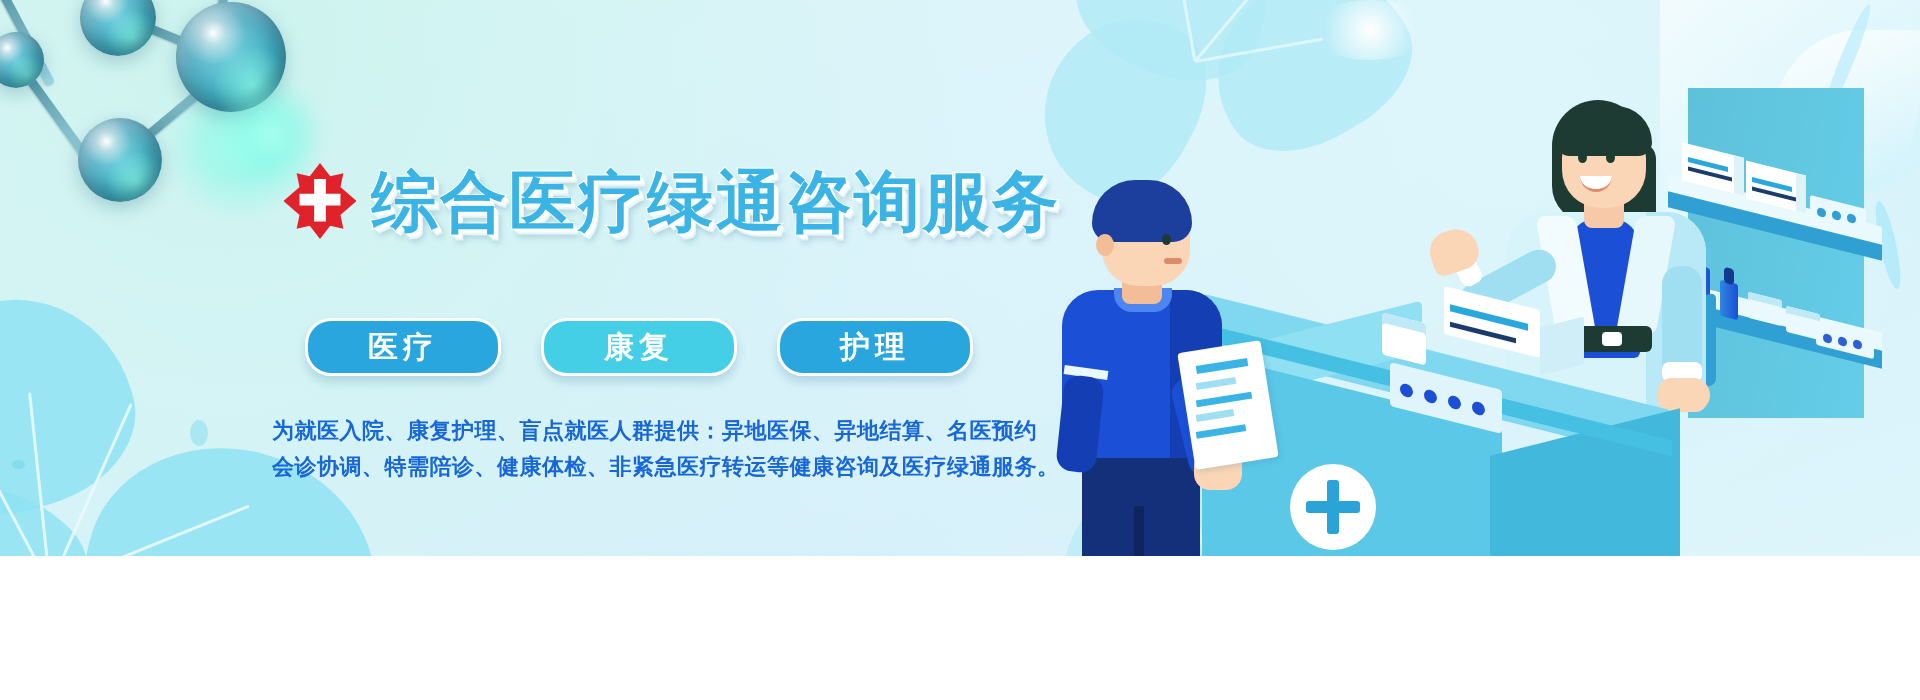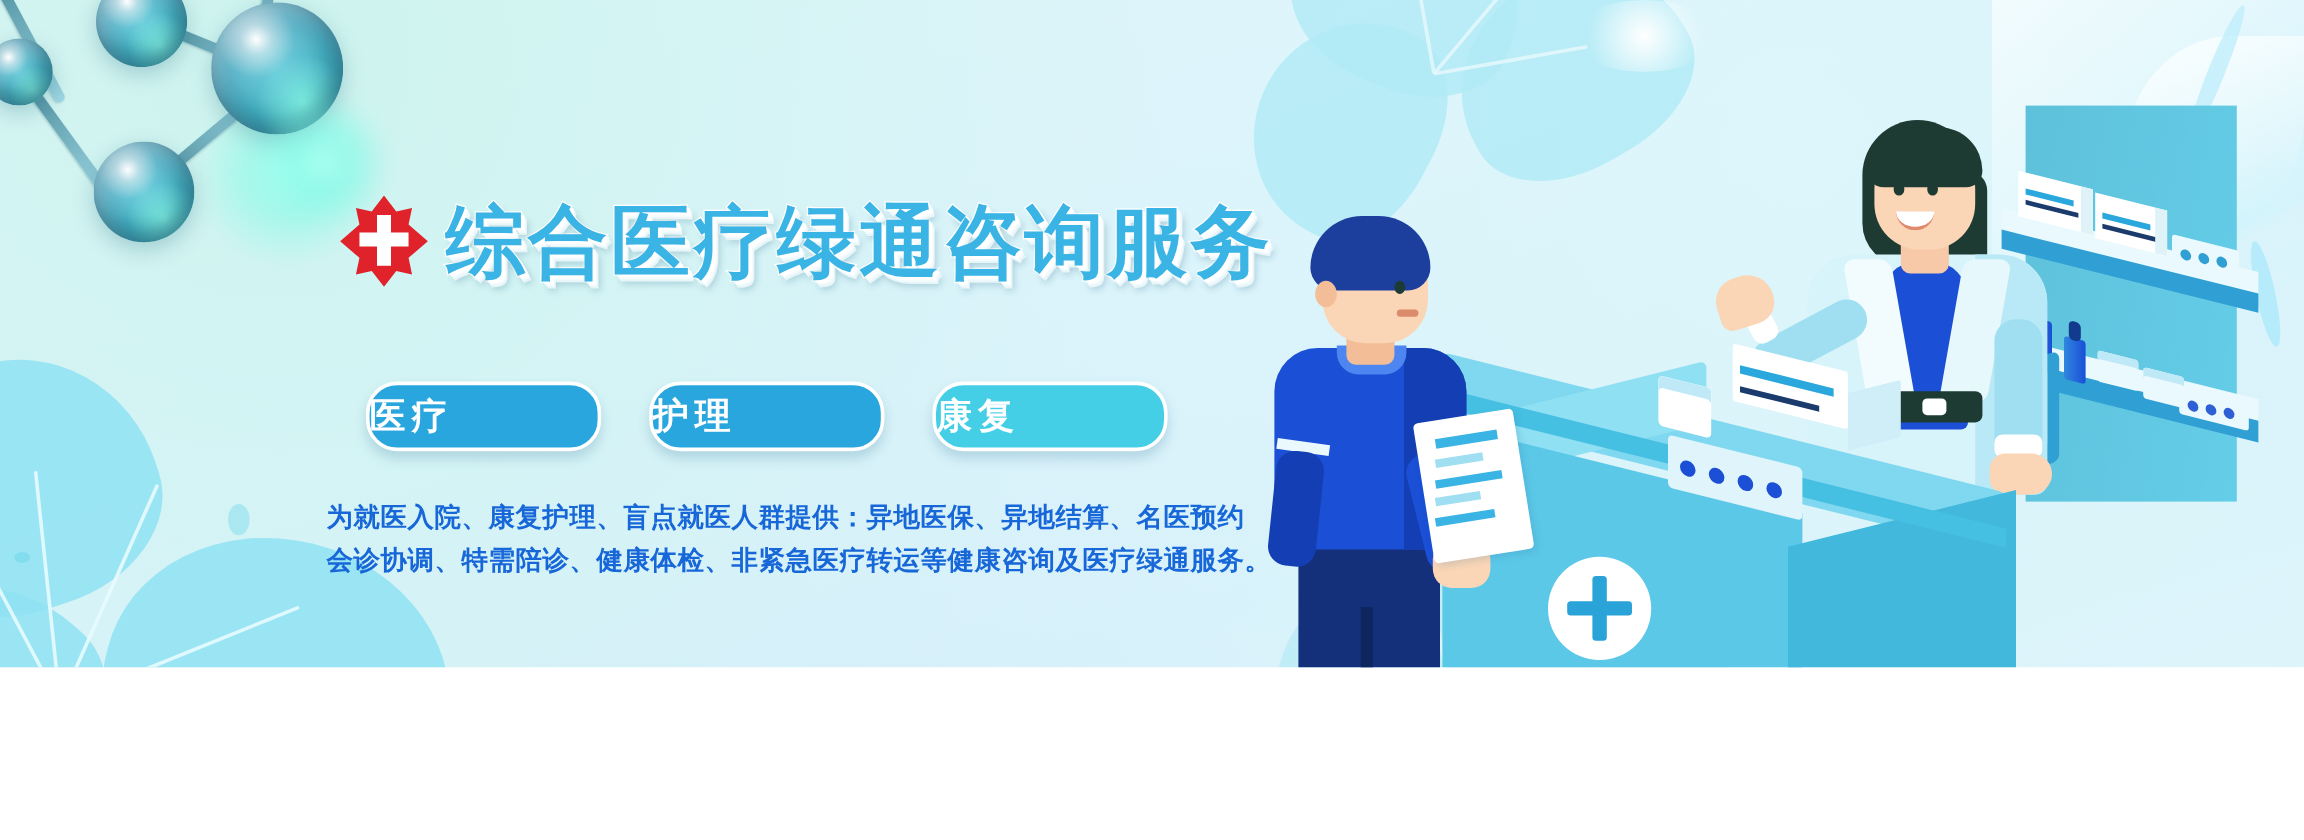--- a/index.html
+++ b/index.html
@@ -46,21 +46,21 @@
       2px 2px 0 #ffffff, 3px 3px 0 #ffffff, 4px 4px 0 #f3fbfd,
       5px 6px 0 #e7f4f8, 6px 8px 6px rgba(60,120,150,.32);
     -webkit-text-stroke:2px #ffffff;
     paint-order:stroke fill;
     white-space:nowrap;
   }
   
   .pills{position:absolute;left:305px;top:318px;display:flex;gap:40px;}
   .pill{
     width:190px;height:52px;border-radius:26px;
-    display:flex;align-items:center;justify-content:flex-start;
+    display:flex;align-items:center;justify-content:center;
     color:#ffffff;font-size:30px;font-weight:bold;letter-spacing:5px;
     border:3px solid #ffffff;
     box-shadow:0 6px 10px rgba(40,110,150,.22);
   }
   
   .desc{position:absolute;left:272px;top:413px;width:740px;
     color:#1767d8;font-size:22px;font-weight:bold;line-height:1.65;letter-spacing:.5px;}
   .desc div{white-space:nowrap;}
 
   
@@ -146,25 +146,25 @@
       <path d="M50 0 L64 18 L82 14 L78 33 L100 52 L78 71 L82 90 L64 86 L50 104 L36 86 L18 90 L22 71 L0 52 L22 33 L18 14 L36 18 Z" fill="#e0222b"></path>
       <path d="M42 22 h16 v20 h20 v16 h-20 v22 h-16 v-22 h-20 v-16 h20 z" fill="#ffffff"></path>
     </svg>
     <div class="title">综合医疗绿通咨询服务</div>
   </div>
 
   <div class="pills">
     <div class="pill" style="background:#29a6dd;">
       <span>医疗</span>
     </div>
+    <div class="pill" style="background:#44cfe6;">
+      <span>康复</span>
+    </div>
     <div class="pill" style="background:#29a6dd;">
       <span>护理</span>
-    </div>
-    <div class="pill" style="background:#44cfe6;">
-      <span>康复</span>
     </div>
   </div>
 
   <div class="desc">
     <div>为就医入院、康复护理、盲点就医人群提供：异地医保、异地结算、名医预约</div>
     <div>会诊协调、特需陪诊、健康体检、非紧急医疗转运等健康咨询及医疗绿通服务。</div>
   </div>
 
   <div class="scene">
 

